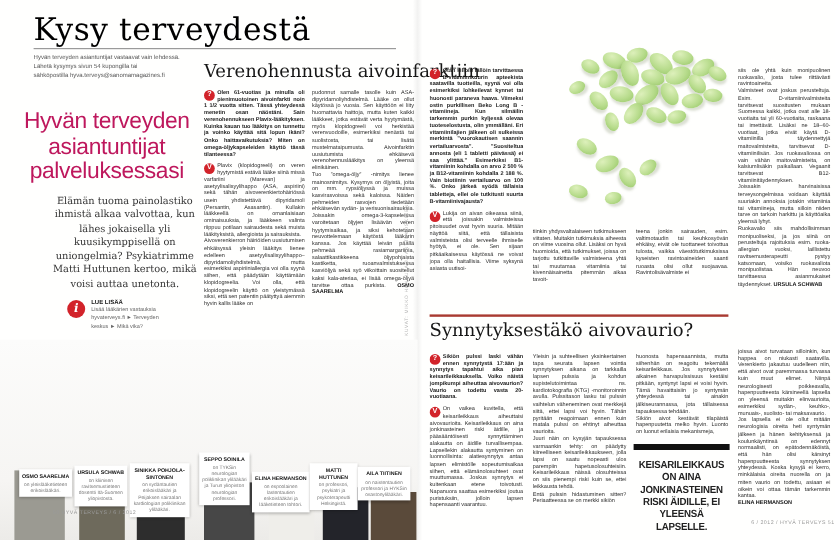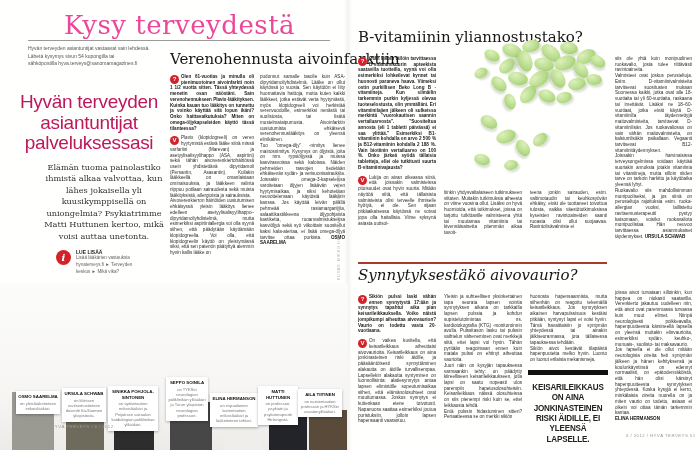--- a/index.html
+++ b/index.html
@@ -3,21 +3,21 @@
 <meta charset="utf-8">
 <style>
   html,body{margin:0;padding:0;background:#e8e8e8;}
   #spread{position:relative;width:696px;height:450px;background:#fffffe;overflow:hidden;
           font-family:"Liberation Sans",sans-serif;color:#2e2e2e;}
   .serif{font-family:"DejaVu Serif",serif;}
   
   #gutter{position:absolute;left:344px;top:0;width:8px;height:450px;
           background:linear-gradient(90deg,rgba(0,0,0,0) 0%,rgba(0,0,0,.05) 50%,rgba(0,0,0,0) 100%);}
   
-  #masthead{position:absolute;left:28px;top:10px;font-size:26px;color:#ec4899;letter-spacing:.5px;margin-left:36px;}
+  #masthead{position:absolute;left:28px;top:10px;font-size:26px;color:#000000;letter-spacing:.5px;}
   #masthead-rule{position:absolute;left:28px;top:40px;width:302px;height:1px;background:#9a9a9a;}
   #masthead-sub{position:absolute;left:28px;top:45px;font-size:5px;line-height:1.5;color:#555;white-space:pre-line;}
   
   #feature-title{position:absolute;left:14px;top:92px;width:150px;text-align:center;
                  font-size:19px;line-height:1.08;color:#be185d;font-weight:400;letter-spacing:-0.3px;}
   #feature-lead{position:absolute;left:35px;top:162px;width:138px;text-align:center;
                 font-size:8.2px;line-height:1.4;color:#333;}
   
   #read-more{position:absolute;left:56px;top:249px;width:110px;}
   .info-circle{position:absolute;left:0;top:1px;width:15px;height:15px;border-radius:50%;
@@ -176,21 +176,20 @@
     </div>
     <div class="tag" style="left:298px;top:106px;width:40px;">
       <div class="tname">AILA TIITINEN</div>
         <div class="tdesc">on naistentautien professori ja HYKSin osastonylilääkäri.</div>
     </div>
   </div>
 
   <div id="photo-credit">KUVAT: MIKKO HANNULA JA ANTTI KOSKINEN</div>
   <div id="footer-left">50 HYVÄ TERVEYS / 6 / 2012</div>
 
-  <div class="headline serif" style="left:358px;top:28px;">B-vitamiinin yliannostustako?</div>
 
   <div id="beans">
       <div class="bean" style="left: 58px; top: 6px; width: 20px; height: 13px; transform: rotate(20deg);"></div>
       <div class="bean" style="left: 78px; top: 2px; width: 18px; height: 12px; transform: rotate(-15deg);"></div>
       <div class="bean" style="left: 96px; top: 8px; width: 22px; height: 14px; transform: rotate(40deg);"></div>
       <div class="bean" style="left: 116px; top: 4px; width: 18px; height: 12px; transform: rotate(10deg);"></div>
       <div class="bean" style="left: 132px; top: 12px; width: 20px; height: 13px; transform: rotate(-30deg);"></div>
       <div class="bean" style="left: 70px; top: 16px; width: 22px; height: 14px; transform: rotate(70deg);"></div>
       <div class="bean" style="left: 90px; top: 20px; width: 20px; height: 13px; transform: rotate(15deg);"></div>
       <div class="bean" style="left: 110px; top: 18px; width: 22px; height: 14px; transform: rotate(-20deg);"></div>
@@ -233,21 +232,21 @@
   </div>
   <div id="b12-c4" class="col">
     <span class="coltext">siis ole yhtä kuin monipuolinen ruokavalio, josta tulee riittävästi ravintoaineita.
 Valmisteet ovat joskus perusteltuja. Esim. D-vitamiinivalmisteita tarvitsevat suositusten mukaan Suomessa kaikki, jotka ovat alle 18-vuotiaita tai yli 60-vuotiaita, raskaana tai imettävät. Lisäksi ne 18–60-vuotiaat, jotka eivät käytä D-vitamiinilla täydennettyjä maitovalmisteita, tarvitsevat D-vitamiinilisän. Jos ruokavaliossa on vain vähän maitovalmisteita, on kalsiumlisäkin paikallaan. Vegaanit tarvitsevat B12-vitamiinitäydennyksen.
 Joissakin harvinaisissa terveysongelmissa voidaan käyttää suuriakin annoksia jotakin vitamiinia tai vitamiineja, mutta silloin niiden tarve on tarkoin harkittu ja käyttöaika yleensä lyhyt.
 Ruokavalio siis mahdollisimman monipuoliseksi, ja jos siinä on perusteltuja rajoituksia esim. ruoka-allergian vuoksi, laillistettu ravitsemusterapeutti pystyy katsomaan, voisiko ruokavaliota monipuolistaa. Hän neuvoo tarvittaessa asianmukaiset täydennykset. </span><span class="signature">URSULA SCHWAB</span>
   </div>
 
   <div id="section-rule"></div>
 
-  <div class="headline serif" style="left:358px;top:266px;font-style:italic;">Synnytyksestäkö aivovaurio?</div>
+  <div class="headline serif" style="left:358px;top:266px;">Synnytyksestäkö aivovaurio?</div>
 
   <div id="birth-c1" class="col">
     <div class="q-text">
       <span class="qa-icon">?</span><span class="coltext">Sikiön pulssi laski vähän ennen synnytystä 17:ään ja synnytys tapahtui aika pian keisarileikkauksella. Voiko näistä jompikumpi aiheuttaa aivovaurion? Vaurio on todettu vasta 20-vuotiaana.</span>
     </div>
     <div class="answer">
       <span class="qa-icon">V</span><span class="coltext">On vaikea kuvitella, että keisarileikkaus aiheuttaisi aivovaurioita. Keisarileikkaus on aina jonkinasteinen riski äidille, ja pääsääntöisesti synnyttäminen alakautta on äidille turvallisempaa. Lapsellekin alakautta syntyminen on luonnollisinta: alatiesynnytys antaa lapsen elimistölle sopeutumisaikaa siihen, että elämänolosuhteet ovat muuttumassa. Joskus synnytys ei kuitenkaan etene toivotusti. Napanuora saattaa esimerkiksi joutua puristuksiin, jolloin lapsen hapensaanti vaarantuu.</span>
     </div>
   </div>
   <div id="birth-c2" class="col">

